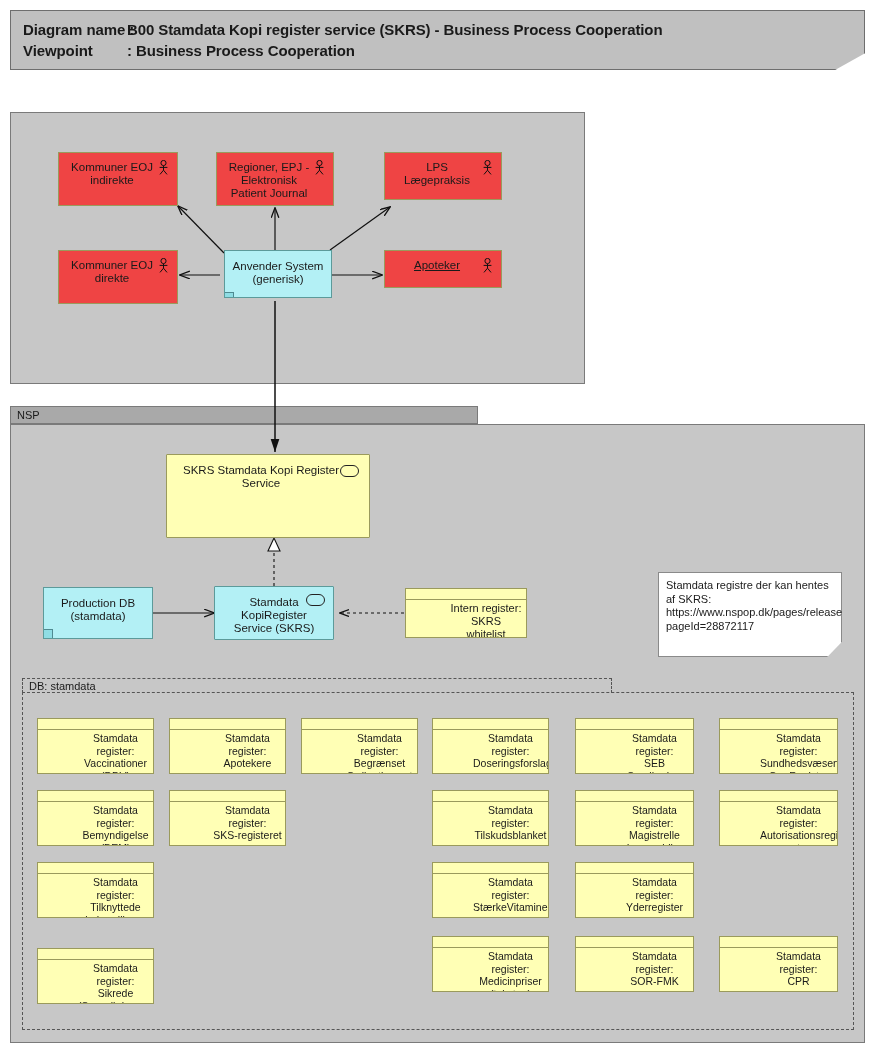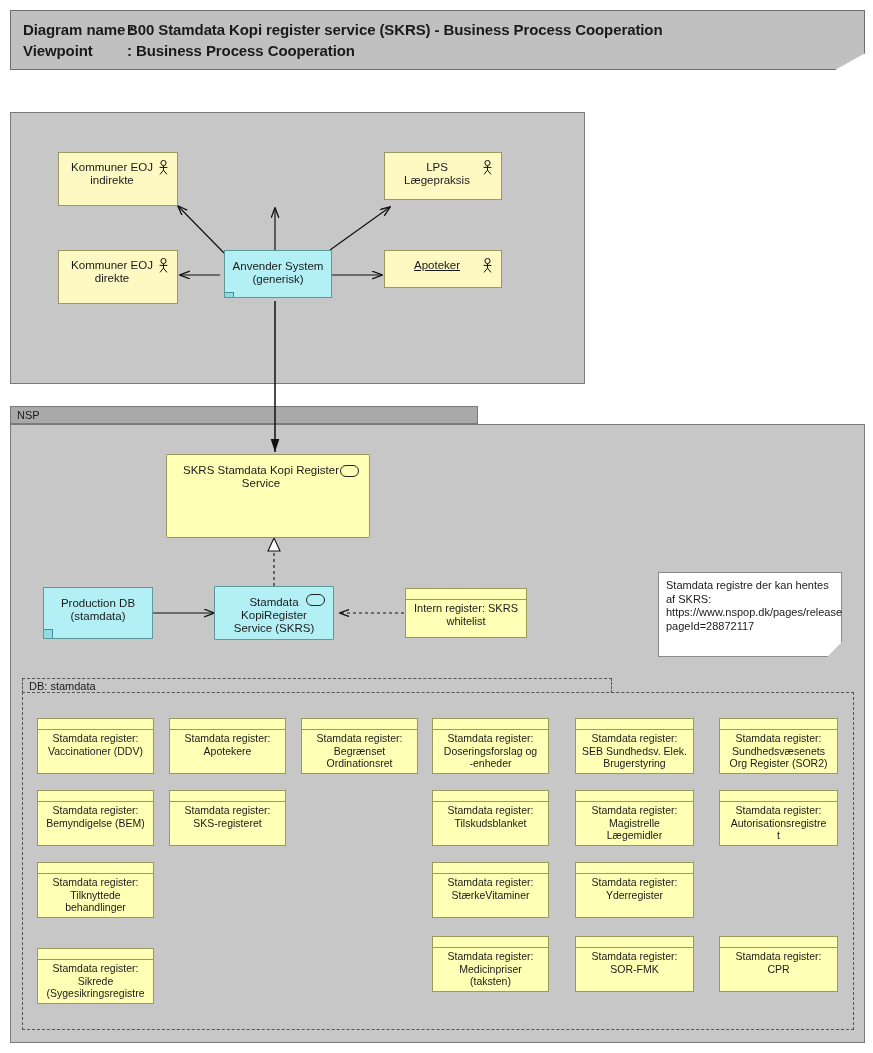--- a/index.html
+++ b/index.html
@@ -116,21 +116,21 @@
     text-align: center;
     overflow: hidden;
   }
   .node .lbl {
     display: block;
     white-space: pre-line;
   }
 
   
   .actor-box {
-    background: #fef9c3;
+    background: #ef4444;
     border: 1px solid #9a9a5c;
     padding-top: 8px;
   }
   .actor-box .lbl { padding: 0 16px 0 4px; }
   .actor-icon {
     position: absolute;
     right: 8px; top: 7px;
     width: 11px; height: 15px;
   }
 
@@ -187,20 +187,21 @@
   }
   .reg-box .strip {
     height: 11px;
     border-bottom: 1px solid #9a9a5c;
     box-sizing: border-box;
   }
   .reg-box .lbl {
     display: block;
     white-space: pre-line;
     padding-top: 2px;
+    padding-left: 40px;
   }
 
   
   #note-box {
     position: absolute;
     left: 658px; top: 572px;
     width: 184px; height: 85px;
     background: #ffffff;
     border: 1px solid #8a8a8a;
     box-sizing: border-box;
@@ -270,20 +271,32 @@
 indirekte</span>
     <svg class="actor-icon" viewBox="0 0 11 15">
       <circle cx="5.5" cy="3" r="2.6" fill="none" stroke="#111" stroke-width="1"></circle>
       <line x1="5.5" y1="5.8" x2="5.5" y2="10.2" stroke="#111" stroke-width="1"></line>
       <line x1="1.6" y1="7.4" x2="9.4" y2="7.4" stroke="#111" stroke-width="1"></line>
       <line x1="5.5" y1="10.2" x2="2" y2="14.4" stroke="#111" stroke-width="1"></line>
       <line x1="5.5" y1="10.2" x2="9" y2="14.4" stroke="#111" stroke-width="1"></line>
     </svg>
   </div>
 
+  <div class="node actor-box" style="left:216px; top:152px; width:118px; height:54px;">
+    <span class="lbl">Regioner, EPJ -
+Elektronisk
+Patient Journal</span>
+    <svg class="actor-icon" viewBox="0 0 11 15">
+      <circle cx="5.5" cy="3" r="2.6" fill="none" stroke="#111" stroke-width="1"></circle>
+      <line x1="5.5" y1="5.8" x2="5.5" y2="10.2" stroke="#111" stroke-width="1"></line>
+      <line x1="1.6" y1="7.4" x2="9.4" y2="7.4" stroke="#111" stroke-width="1"></line>
+      <line x1="5.5" y1="10.2" x2="2" y2="14.4" stroke="#111" stroke-width="1"></line>
+      <line x1="5.5" y1="10.2" x2="9" y2="14.4" stroke="#111" stroke-width="1"></line>
+    </svg>
+  </div>
 
   <div class="node actor-box" style="left:384px; top:152px; width:118px; height:48px;">
     <span class="lbl">LPS
 Lægepraksis</span>
     <svg class="actor-icon" viewBox="0 0 11 15">
       <circle cx="5.5" cy="3" r="2.6" fill="none" stroke="#111" stroke-width="1"></circle>
       <line x1="5.5" y1="5.8" x2="5.5" y2="10.2" stroke="#111" stroke-width="1"></line>
       <line x1="1.6" y1="7.4" x2="9.4" y2="7.4" stroke="#111" stroke-width="1"></line>
       <line x1="5.5" y1="10.2" x2="2" y2="14.4" stroke="#111" stroke-width="1"></line>
       <line x1="5.5" y1="10.2" x2="9" y2="14.4" stroke="#111" stroke-width="1"></line>

